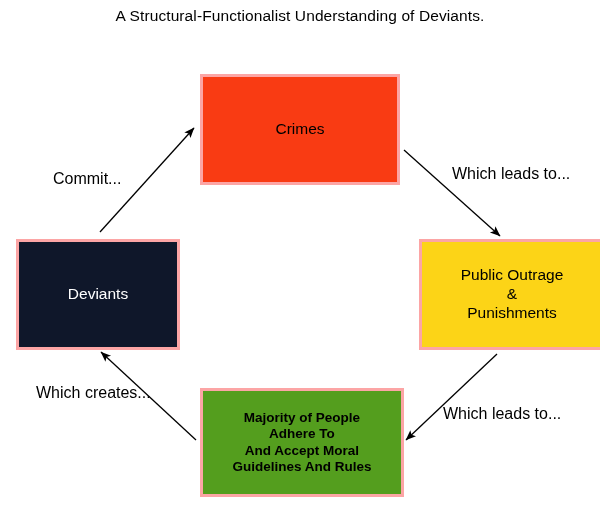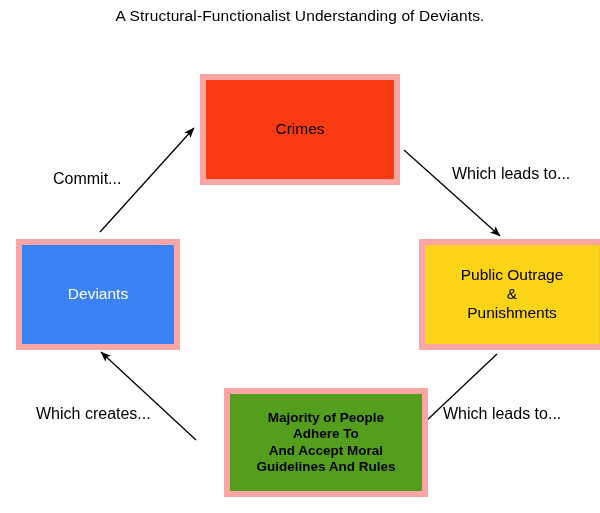--- a/index.html
+++ b/index.html
@@ -32,21 +32,21 @@
     top: 7px;
     width: 600px;
     text-align: center;
     font-size: 15.5px;
     color: #000000;
     letter-spacing: 0.1px;
   }
   .node {
     position: absolute;
     box-sizing: border-box;
-    border: 6px solid #fca5a5;
+    border: 3px solid #fca5a5;
     display: flex;
     align-items: center;
     justify-content: center;
     text-align: center;
     line-height: 1.22;
   }
   .node .node-label {
     display: block;
     width: 100%;
     white-space: pre-line;
@@ -58,21 +58,21 @@
     height: 111px;
     background: #f93b13;
     color: #000000;
     font-size: 15.5px;
   }
   #node-deviants {
     left: 16px;
     top: 239px;
     width: 164px;
     height: 111px;
-    background: #3b82f6;
+    background: #0f172a;
     color: #ffffff;
     font-size: 15.5px;
   }
   #node-outrage {
     left: 419px;
     top: 239px;
     width: 186px;
     height: 111px;
     background: #fcd417;
     color: #000000;
@@ -80,32 +80,31 @@
   }
   #node-majority {
     left: 200px;
     top: 388px;
     width: 204px;
     height: 109px;
     background: #549e1e;
     color: #000000;
     font-size: 13.5px;
     font-weight: bold;
-    margin-left: 24px;
   }
   .edge-label {
     position: absolute;
     font-size: 16px;
     color: #000000;
     white-space: nowrap;
   }
   #label-commit      { left: 53px;  top: 170px; }
   #label-leads-upper { left: 452px; top: 165px; }
   #label-leads-lower { left: 443px; top: 405px; }
-  #label-creates     { left: 36px;  top: 405px; }
+  #label-creates     { left: 36px;  top: 384px; }
 </style>
 </head>
 <body>
 
 <div id="canvas">
 
   <div class="diagram-title">A Structural-Functionalist Understanding of Deviants.</div>
 
   <svg id="edges" viewBox="0 0 600 513" xmlns="http://www.w3.org/2000/svg">
     <defs>

